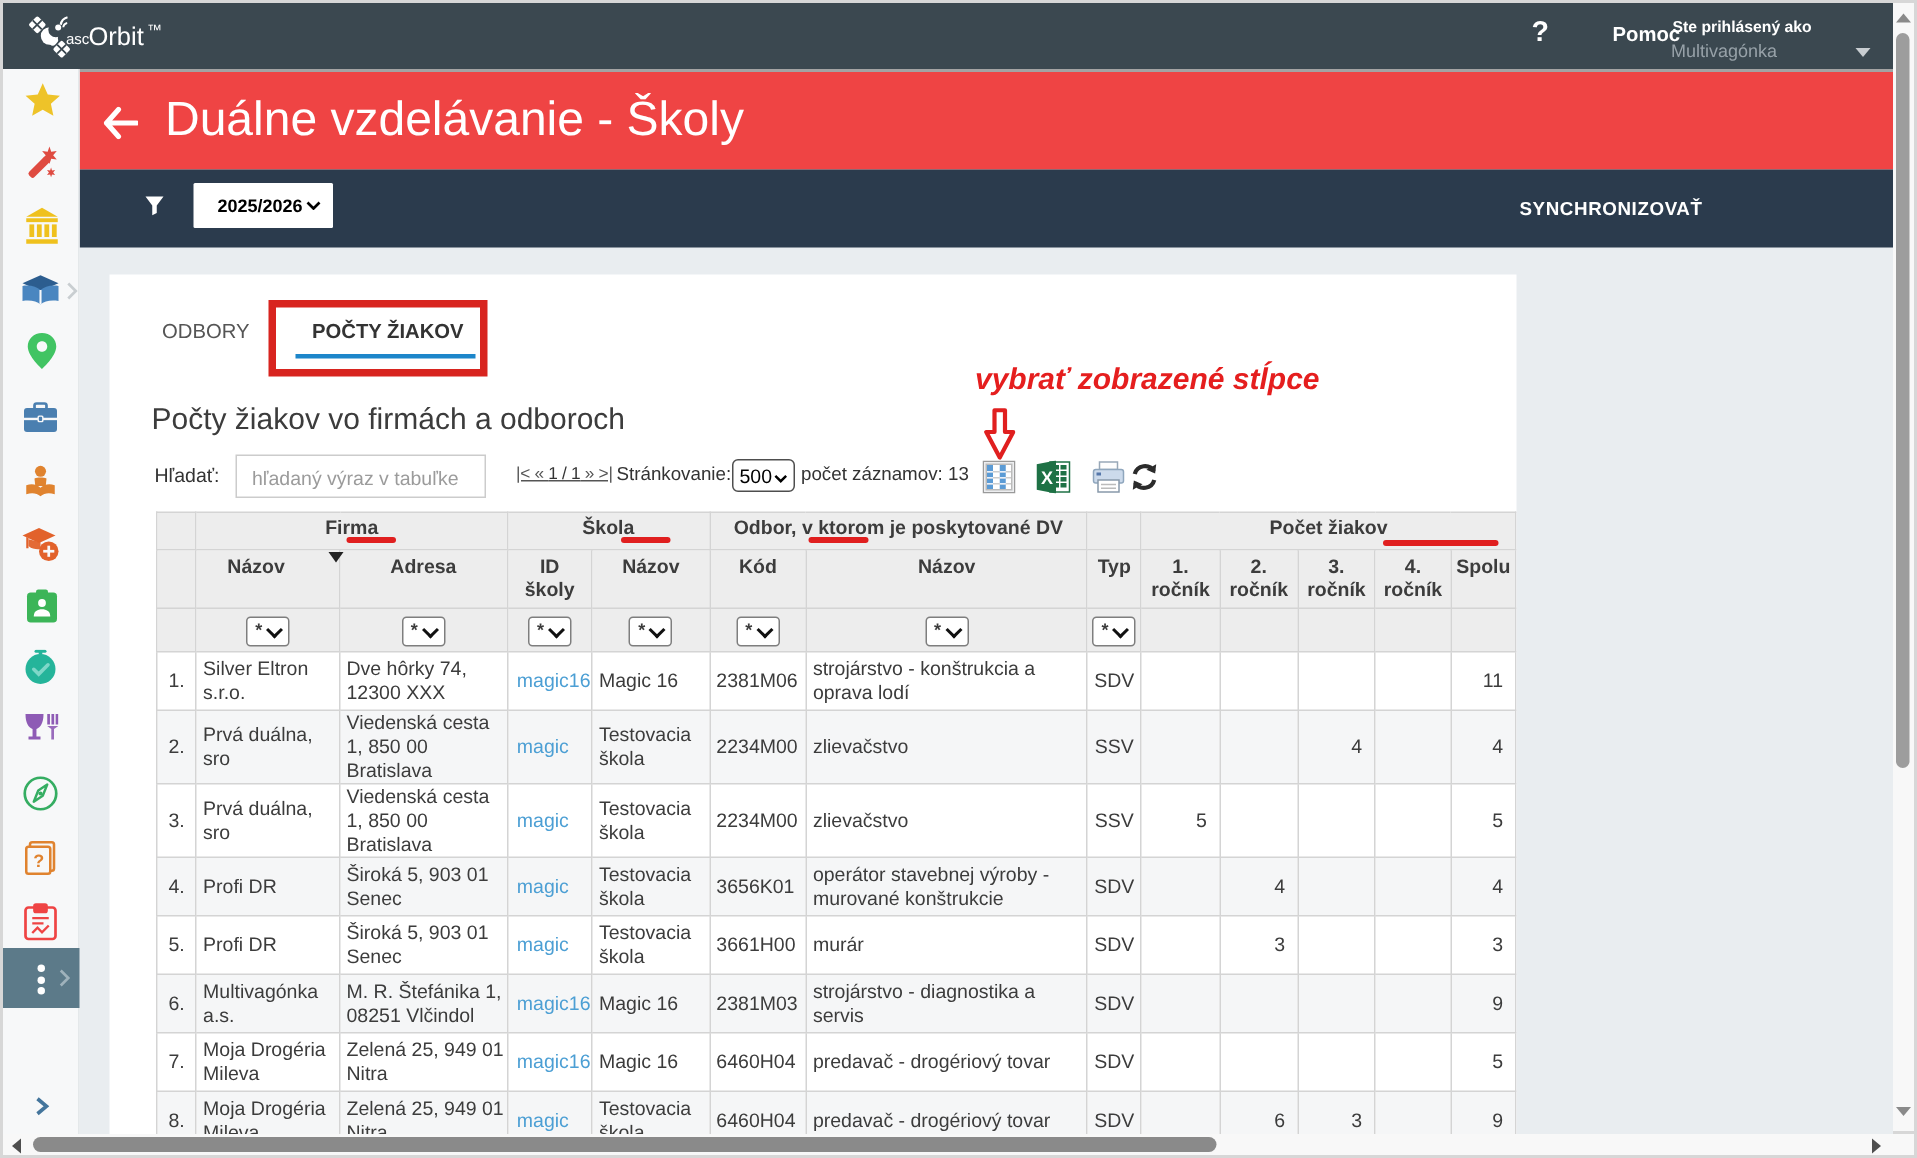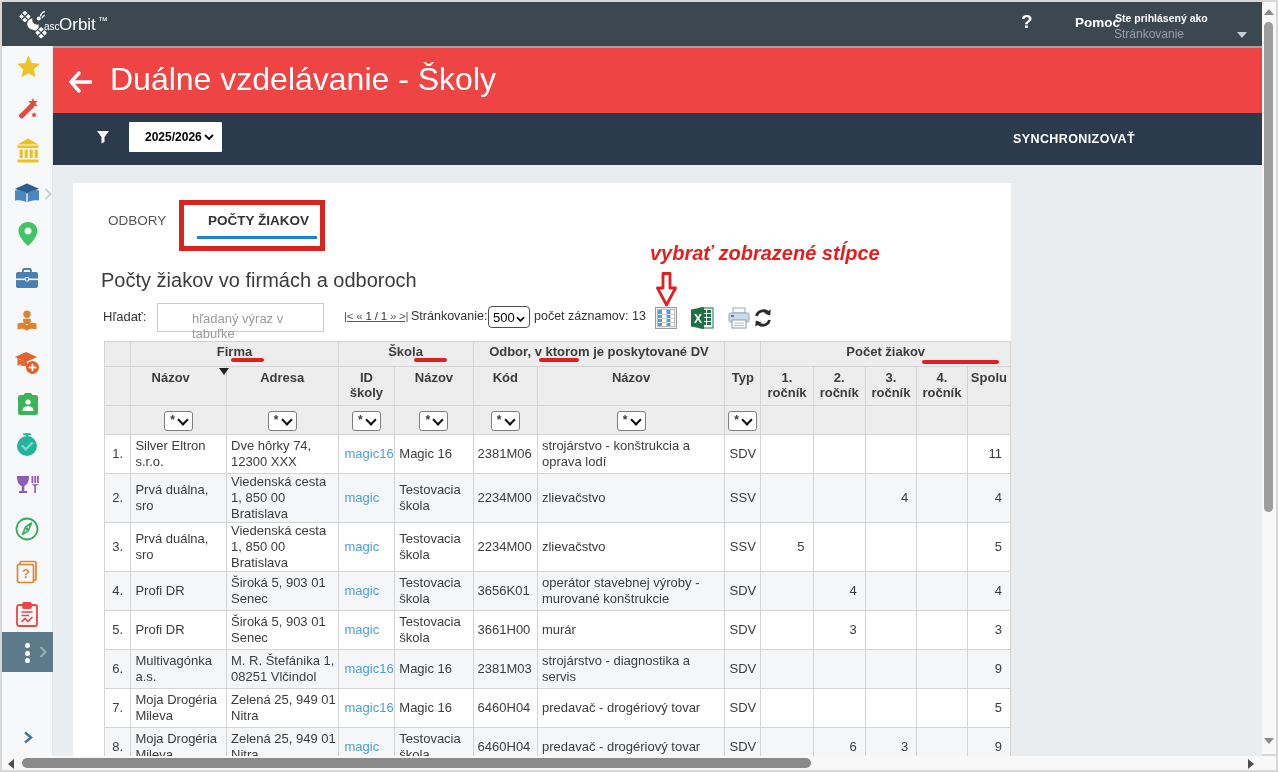--- a/index.html
+++ b/index.html
@@ -57,21 +57,21 @@
       <circle cx="20.8" cy="9.4" r="2" fill="#fff"></circle>
       <path d="M22.5 7.5 A6 6 0 0 1 27 2.5" stroke="#fff" stroke-width="1.5" fill="none"></path>
       <path d="M24.2 9.2 A3.2 3.2 0 0 1 26.8 6.3" stroke="#fff" stroke-width="1.3" fill="none"></path>
     </svg>
     <span style="position:absolute;left:42px;top:19px;color:#fff;font-size:10px;">asc</span>
     <span style="position:absolute;left:57px;top:13px;color:#fff;font-size:17px;">Orbit</span>
     <span style="position:absolute;left:96px;top:13px;color:#fff;font-size:10px;">™</span>
     <span style="position:absolute;left:1019px;top:9px;color:#fff;font-size:19px;font-weight:bold;">?</span>
     <span style="position:absolute;left:1073px;top:13px;color:#fff;font-size:13.5px;font-weight:bold;">Pomoc</span>
     <span style="position:absolute;left:1113px;top:10px;color:#fff;font-size:10.5px;font-weight:bold;">Ste prihlásený ako</span>
-    <span style="position:absolute;left:1112px;top:25px;color:#97a1a8;font-size:12px;">Stránkovanie</span>
+    <span style="position:absolute;left:1112px;top:25px;color:#97a1a8;font-size:12px;">Multivagónka</span>
     <span class="sbarrow" style="left:1235px;top:30px;border-left:5px solid transparent;border-right:5px solid transparent;border-top:6px solid #c8cdd1;"></span>
   </div>
   <div id="titlebar">
     <svg width="24" height="22" viewBox="0 0 24 22" style="position:absolute;left:15px;top:23px">
       <path d="M11 2 L3 11 L11 20 M3 11 L23 11" stroke="#fff" stroke-width="3.4" fill="none" stroke-linecap="round" stroke-linejoin="round"></path>
     </svg>
     <span style="position:absolute;left:57px;top:13px;color:#fff;font-size:32px;">Duálne vzdelávanie - Školy</span>
   </div>
   <div id="toolbar">
     <svg width="14" height="14" viewBox="0 0 14 14" style="position:absolute;left:43px;top:17px">
@@ -209,21 +209,21 @@
 
     <span style="position:absolute;left:35px;top:30px;font-size:13.5px;color:#555;">ODBORY</span>
     <span style="position:absolute;left:135px;top:30px;font-size:13.5px;color:#333;font-weight:bold;">POČTY ŽIAKOV</span>
     <div style="position:absolute;left:124px;top:53px;width:120px;height:3px;background:#1d86ca;"></div>
     <div style="position:absolute;left:106px;top:17px;width:146px;height:51px;border:5px solid #d8241f;"></div>
 
     <span style="position:absolute;left:28px;top:86px;font-size:20px;color:#3c3c3c;">Počty žiakov vo firmách a odboroch</span>
 
     <span style="position:absolute;left:30px;top:126px;font-size:13px;color:#333;">Hľadať:</span>
     <div style="position:absolute;left:84px;top:120px;width:167px;height:29px;border:1px solid #ccc;background:#fff;">
-      <span style="position:absolute;left:10px;top:7px;font-size:13px;color:#9b9b9b;margin-left:24px;">hľadaný výraz v tabuľke</span>
+      <span style="position:absolute;left:10px;top:7px;font-size:13px;color:#9b9b9b;">hľadaný výraz v tabuľke</span>
     </div>
     <span style="position:absolute;left:271px;top:127px;font-size:11.5px;letter-spacing:-0.2px;color:#555;text-decoration:underline;">|&lt; « <span style="color:#333">1 / 1</span> » &gt;|</span>
     <span style="position:absolute;left:338px;top:126px;font-size:12.5px;color:#333;">Stránkovanie:</span>
     <div style="position:absolute;left:415px;top:123px;width:42px;height:22px;border:1.5px solid #4e4e4e;border-radius:4px;background:#fff;">
       <span style="position:absolute;left:4px;top:3px;font-size:13px;color:#000;">500</span>
       <svg width="9" height="6" viewBox="0 0 10 6" style="position:absolute;right:4px;top:9px">
           <path d="M1 1 L5 5 L9 1" stroke="#000" stroke-width="1.8" fill="none"></path>
         </svg>
     </div>
     <span style="position:absolute;left:461px;top:126px;font-size:12.5px;color:#333;">počet záznamov: 13</span>

